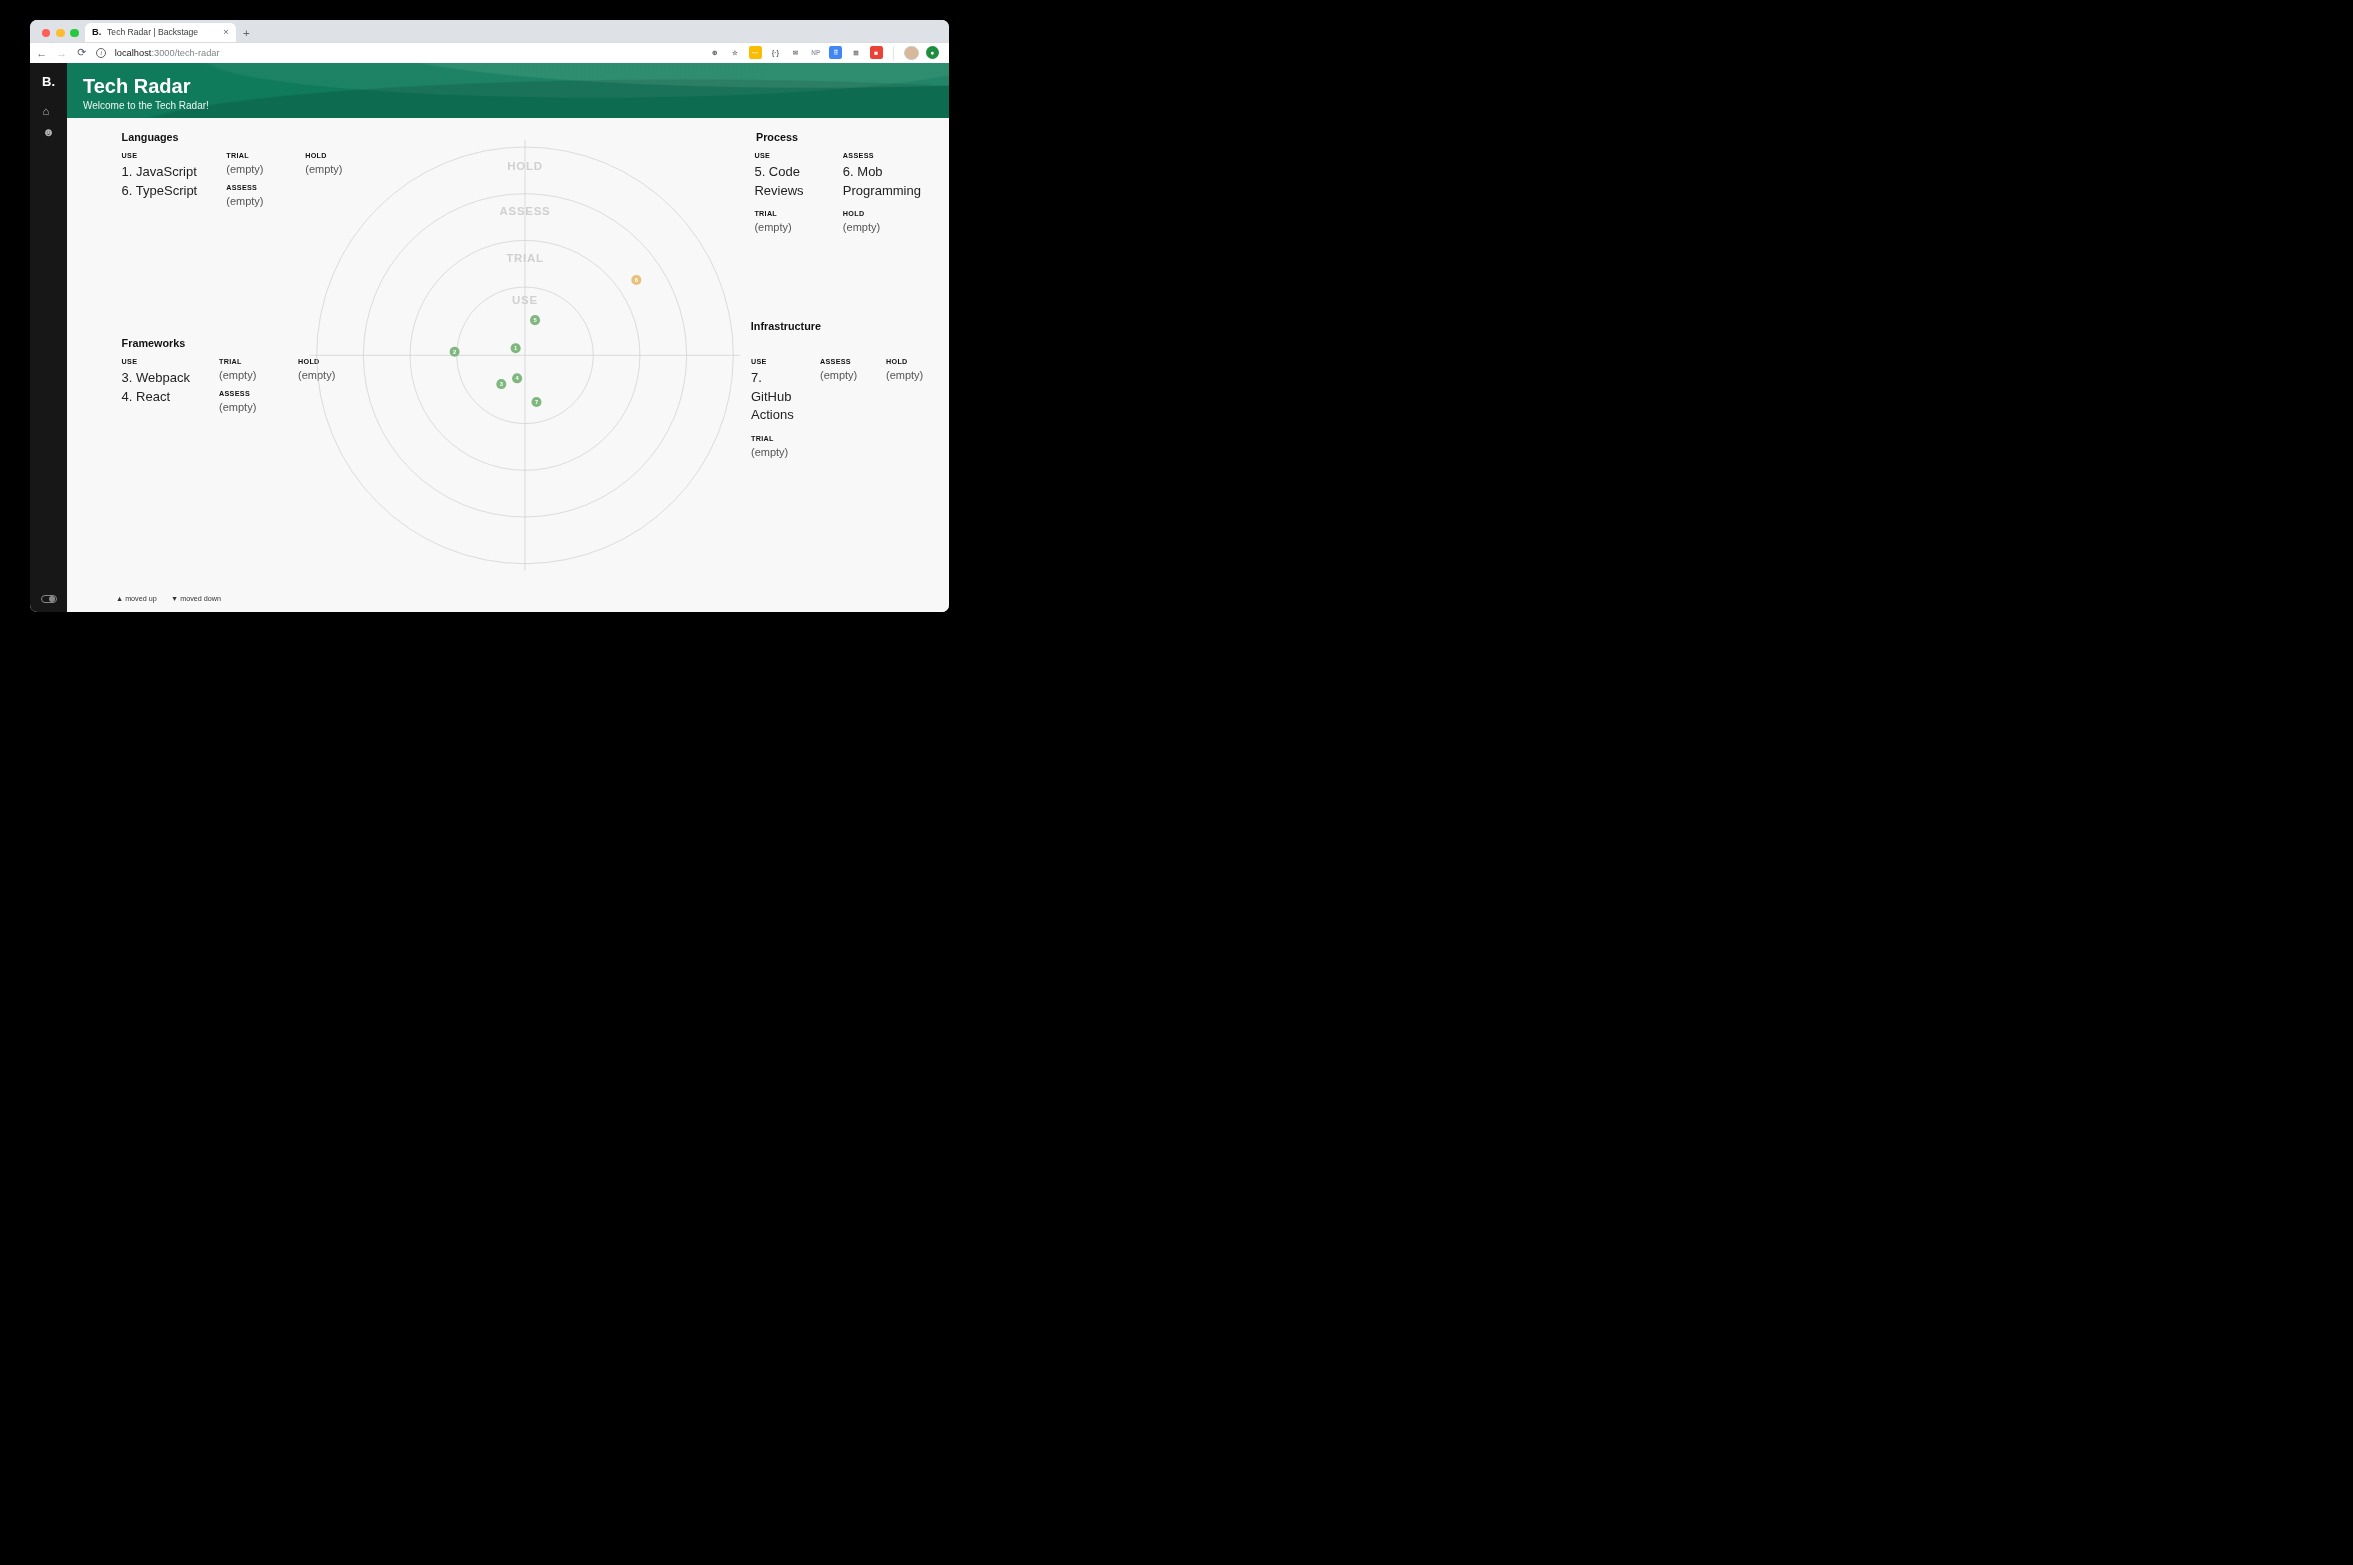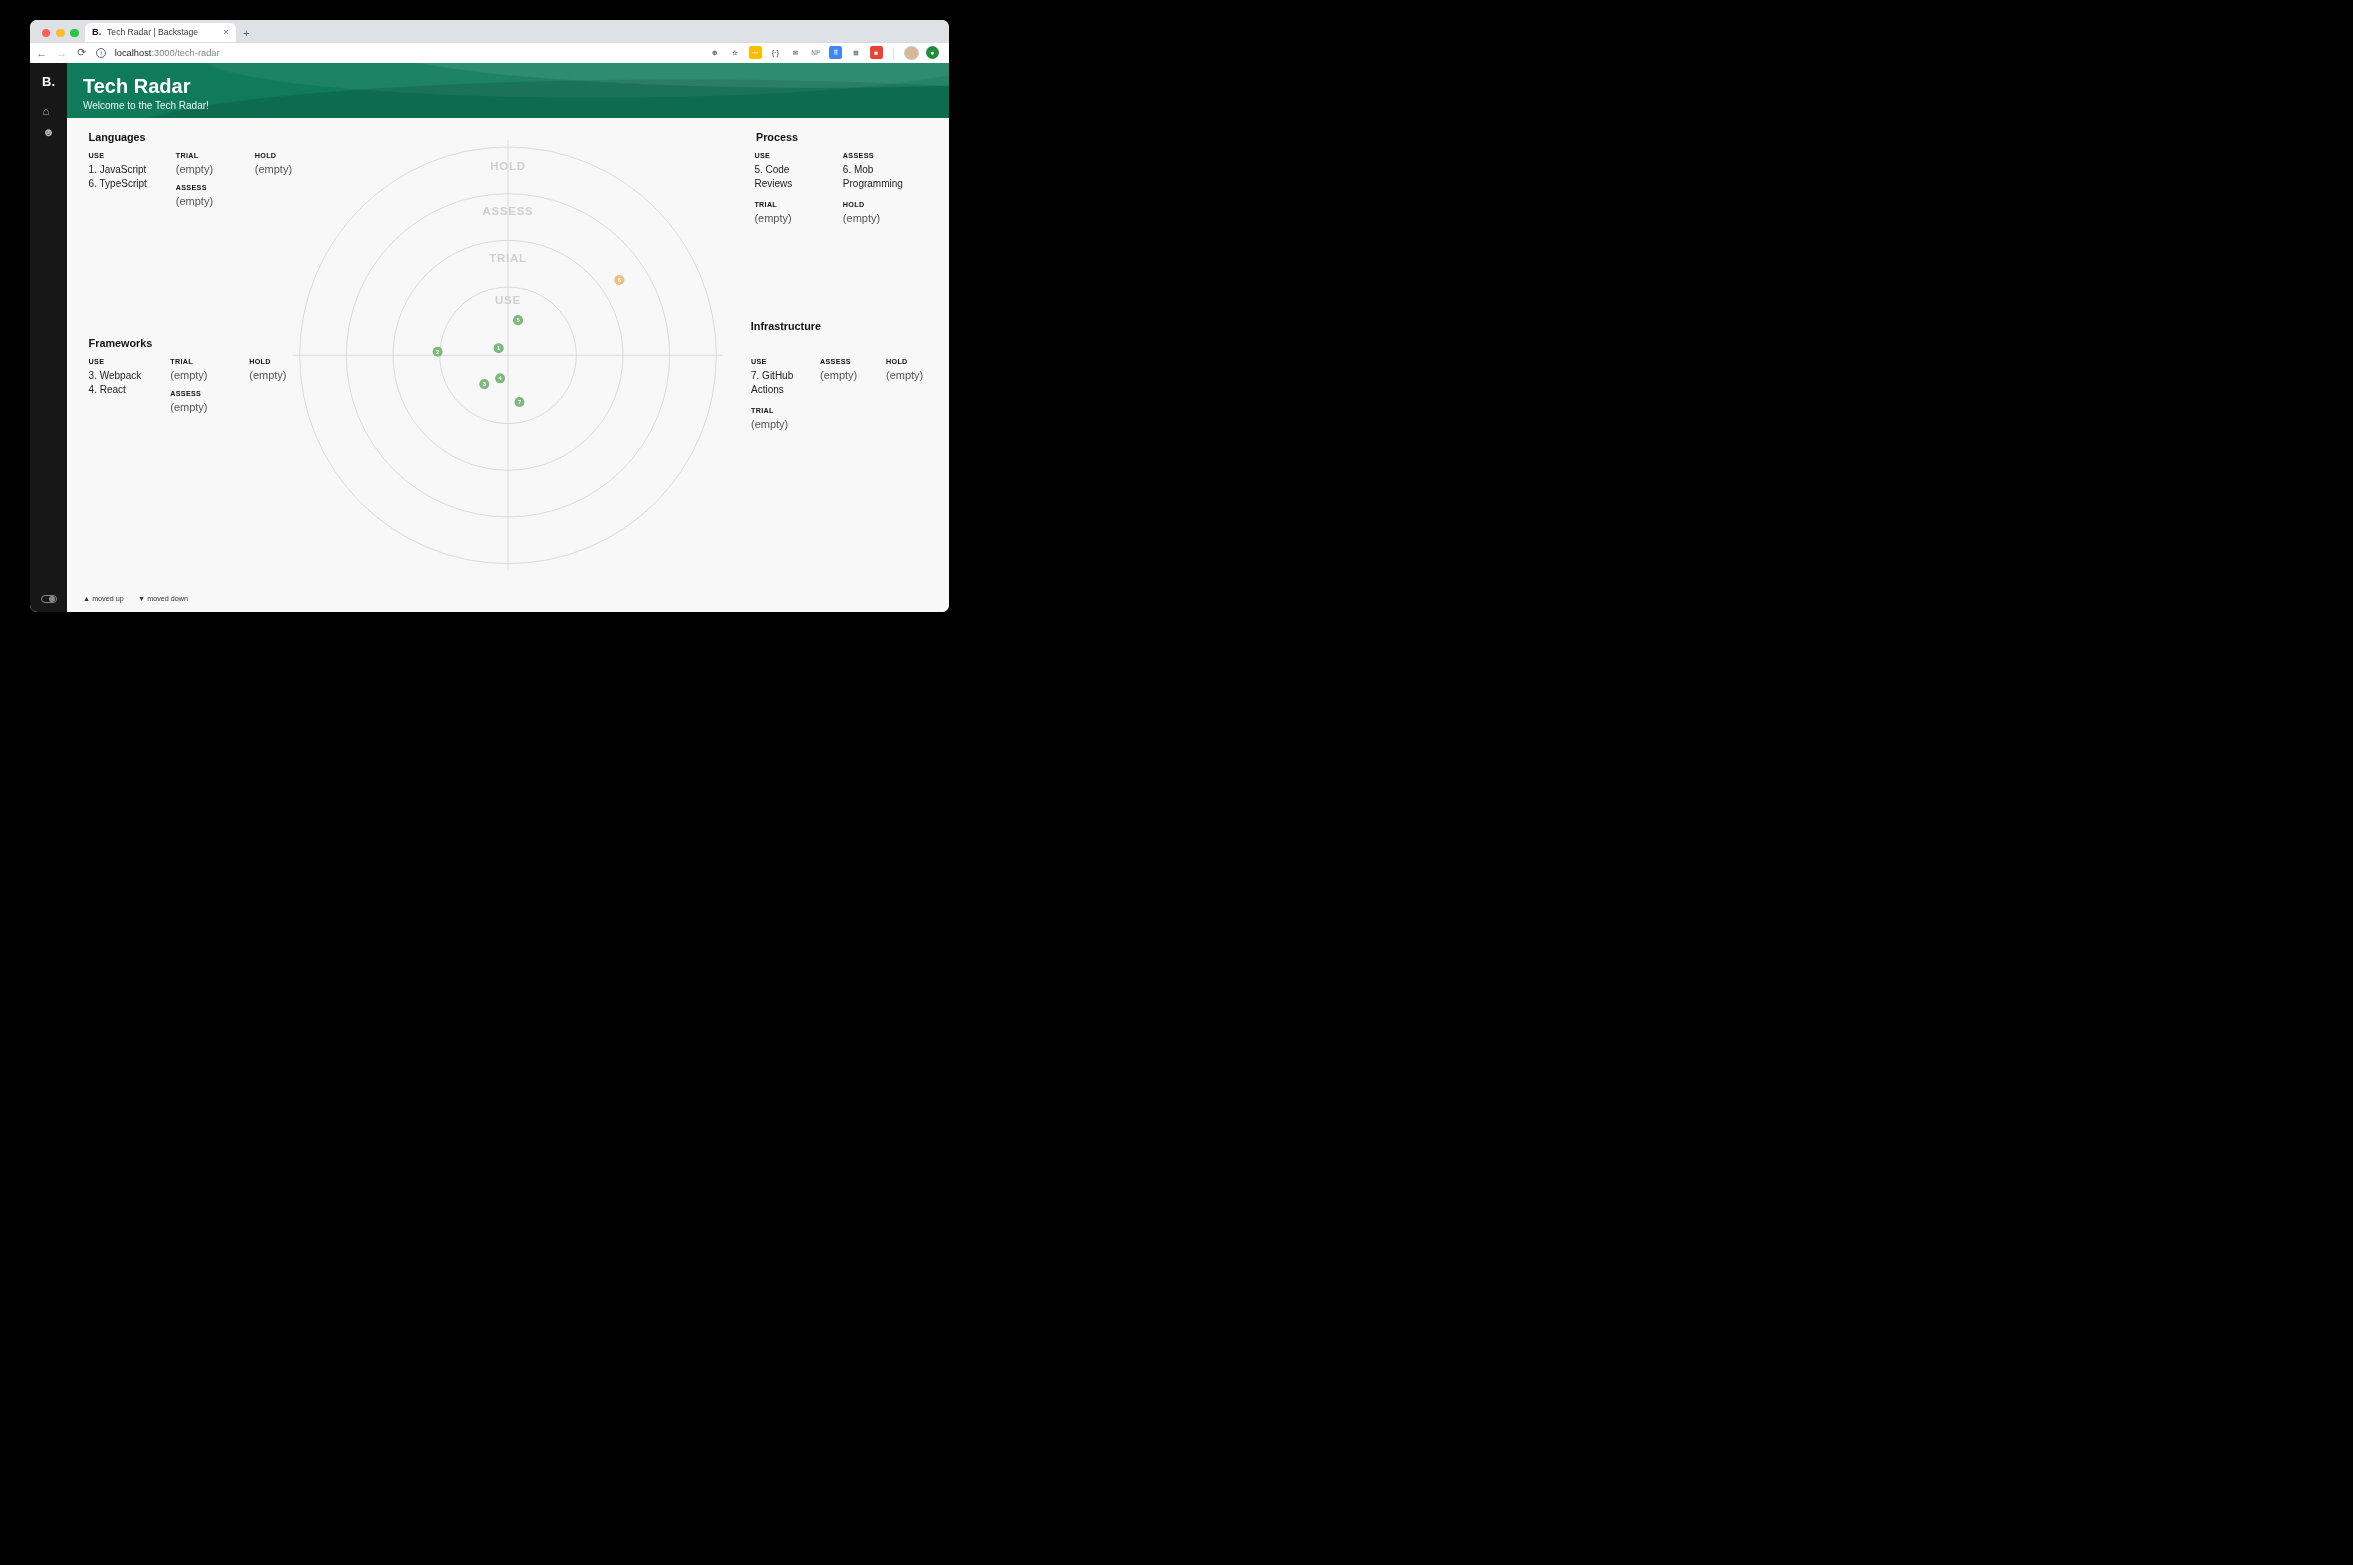--- a/index.html
+++ b/index.html
@@ -135,38 +135,39 @@
       radial-gradient(140% 220% at 70% 130%, rgba(0,0,0,0.12) 0 45%, transparent 46%),
       radial-gradient(110% 180% at 60% -10%, rgba(255,255,255,0.06) 0 40%, transparent 41%);
     color: #fff;
     padding: 11.5px 16px 7.2px 16px;
   }
   .header-title { font-size: 20px; font-weight: 700; }
   .header-sub { font-size: 10px; opacity: 0.92; margin-top: 2px; }
   .radar-area {
     flex: 1;
     position: relative;
+    margin-left: 33px;
   }
   .quad-label {
     position: absolute;
     font-size: 10.8px;
     font-weight: 700;
     color: #111;
   }
   .quad-block { position: absolute; font-size: 8px; color: #222; }
   .sec-head {
     font-size: 7.2px;
     font-weight: 800;
     letter-spacing: 0.3px;
     text-transform: uppercase;
     color: #111;
     margin-bottom: 2.9px;
     margin-top: 2.9px;
   }
-  .sec-list { list-style: none; font-size: 10px; line-height: 1.45; }
+  .sec-list { list-style: none; font-size: 13px; line-height: 1.45; }
   .sec-list li { color: #222; cursor: pointer; }
   .empty-label { font-size: 11px; color: #555; }
   .cols { display: flex; gap: 29px; }
   .col { min-width: 50px; }
   
   .radar-svg-wrap {
     position: absolute;
     left: 50%;
     top: 50%;
     transform: translate(-50%, -52%);

